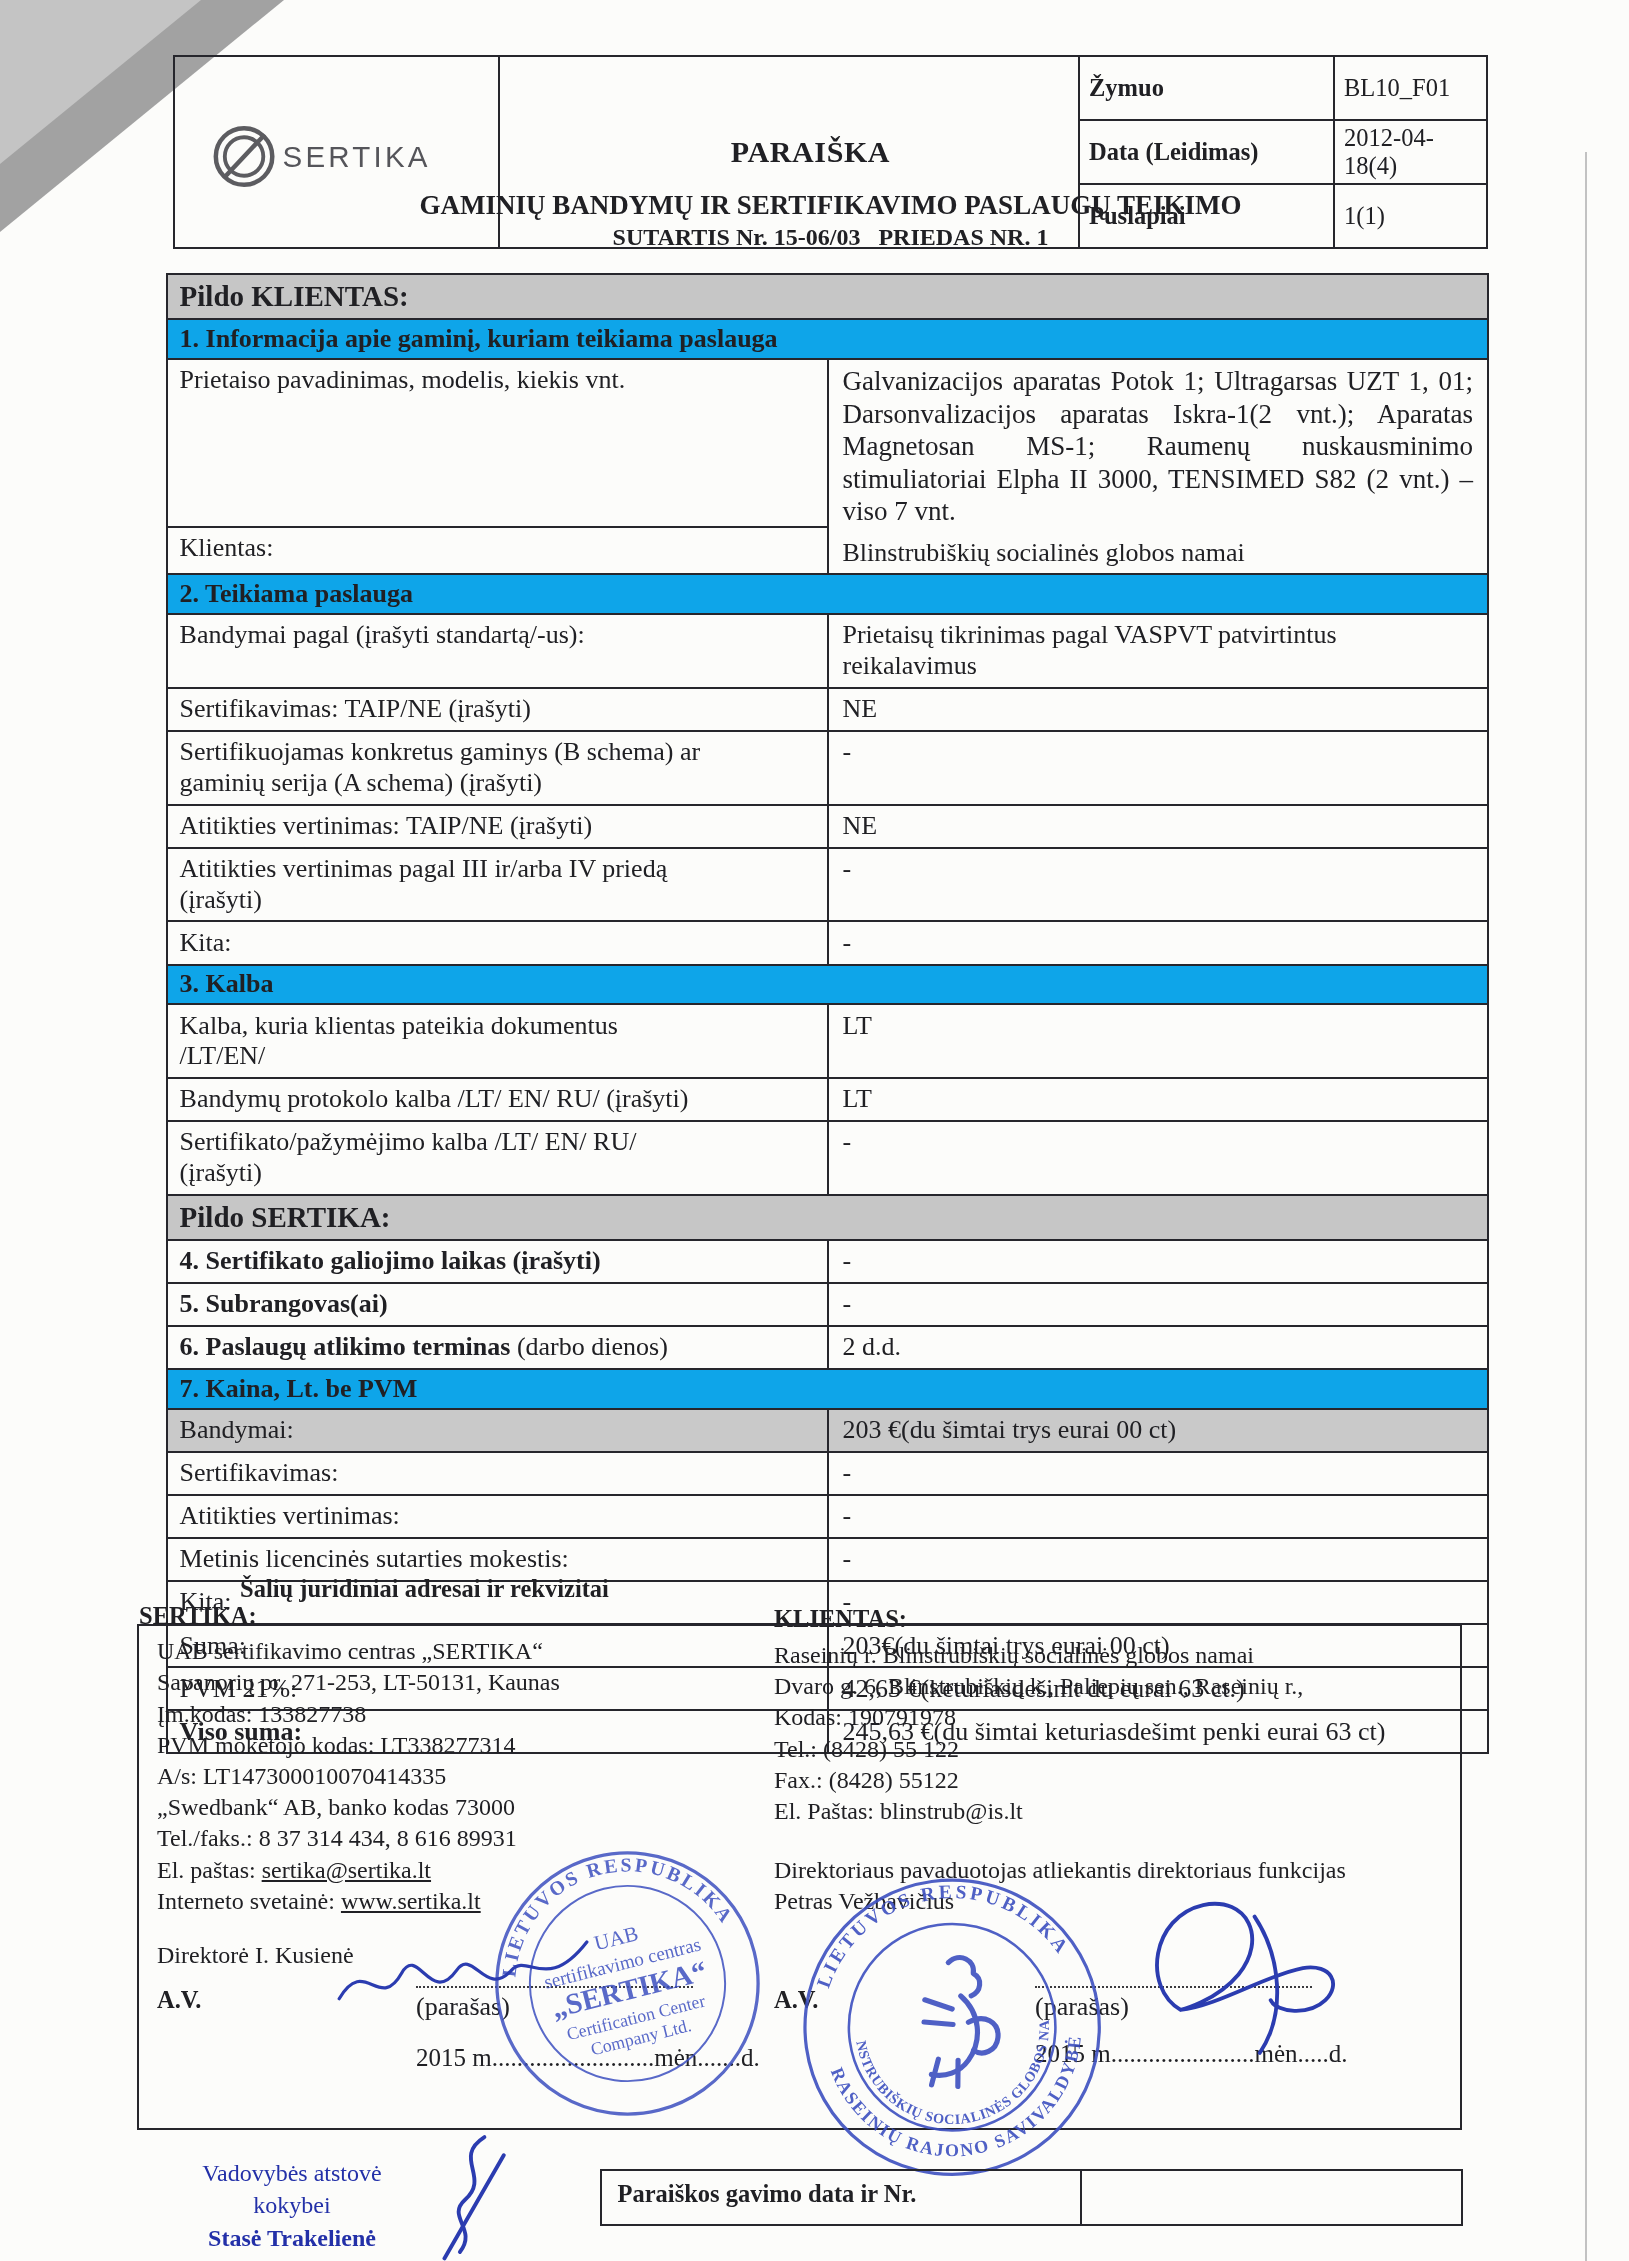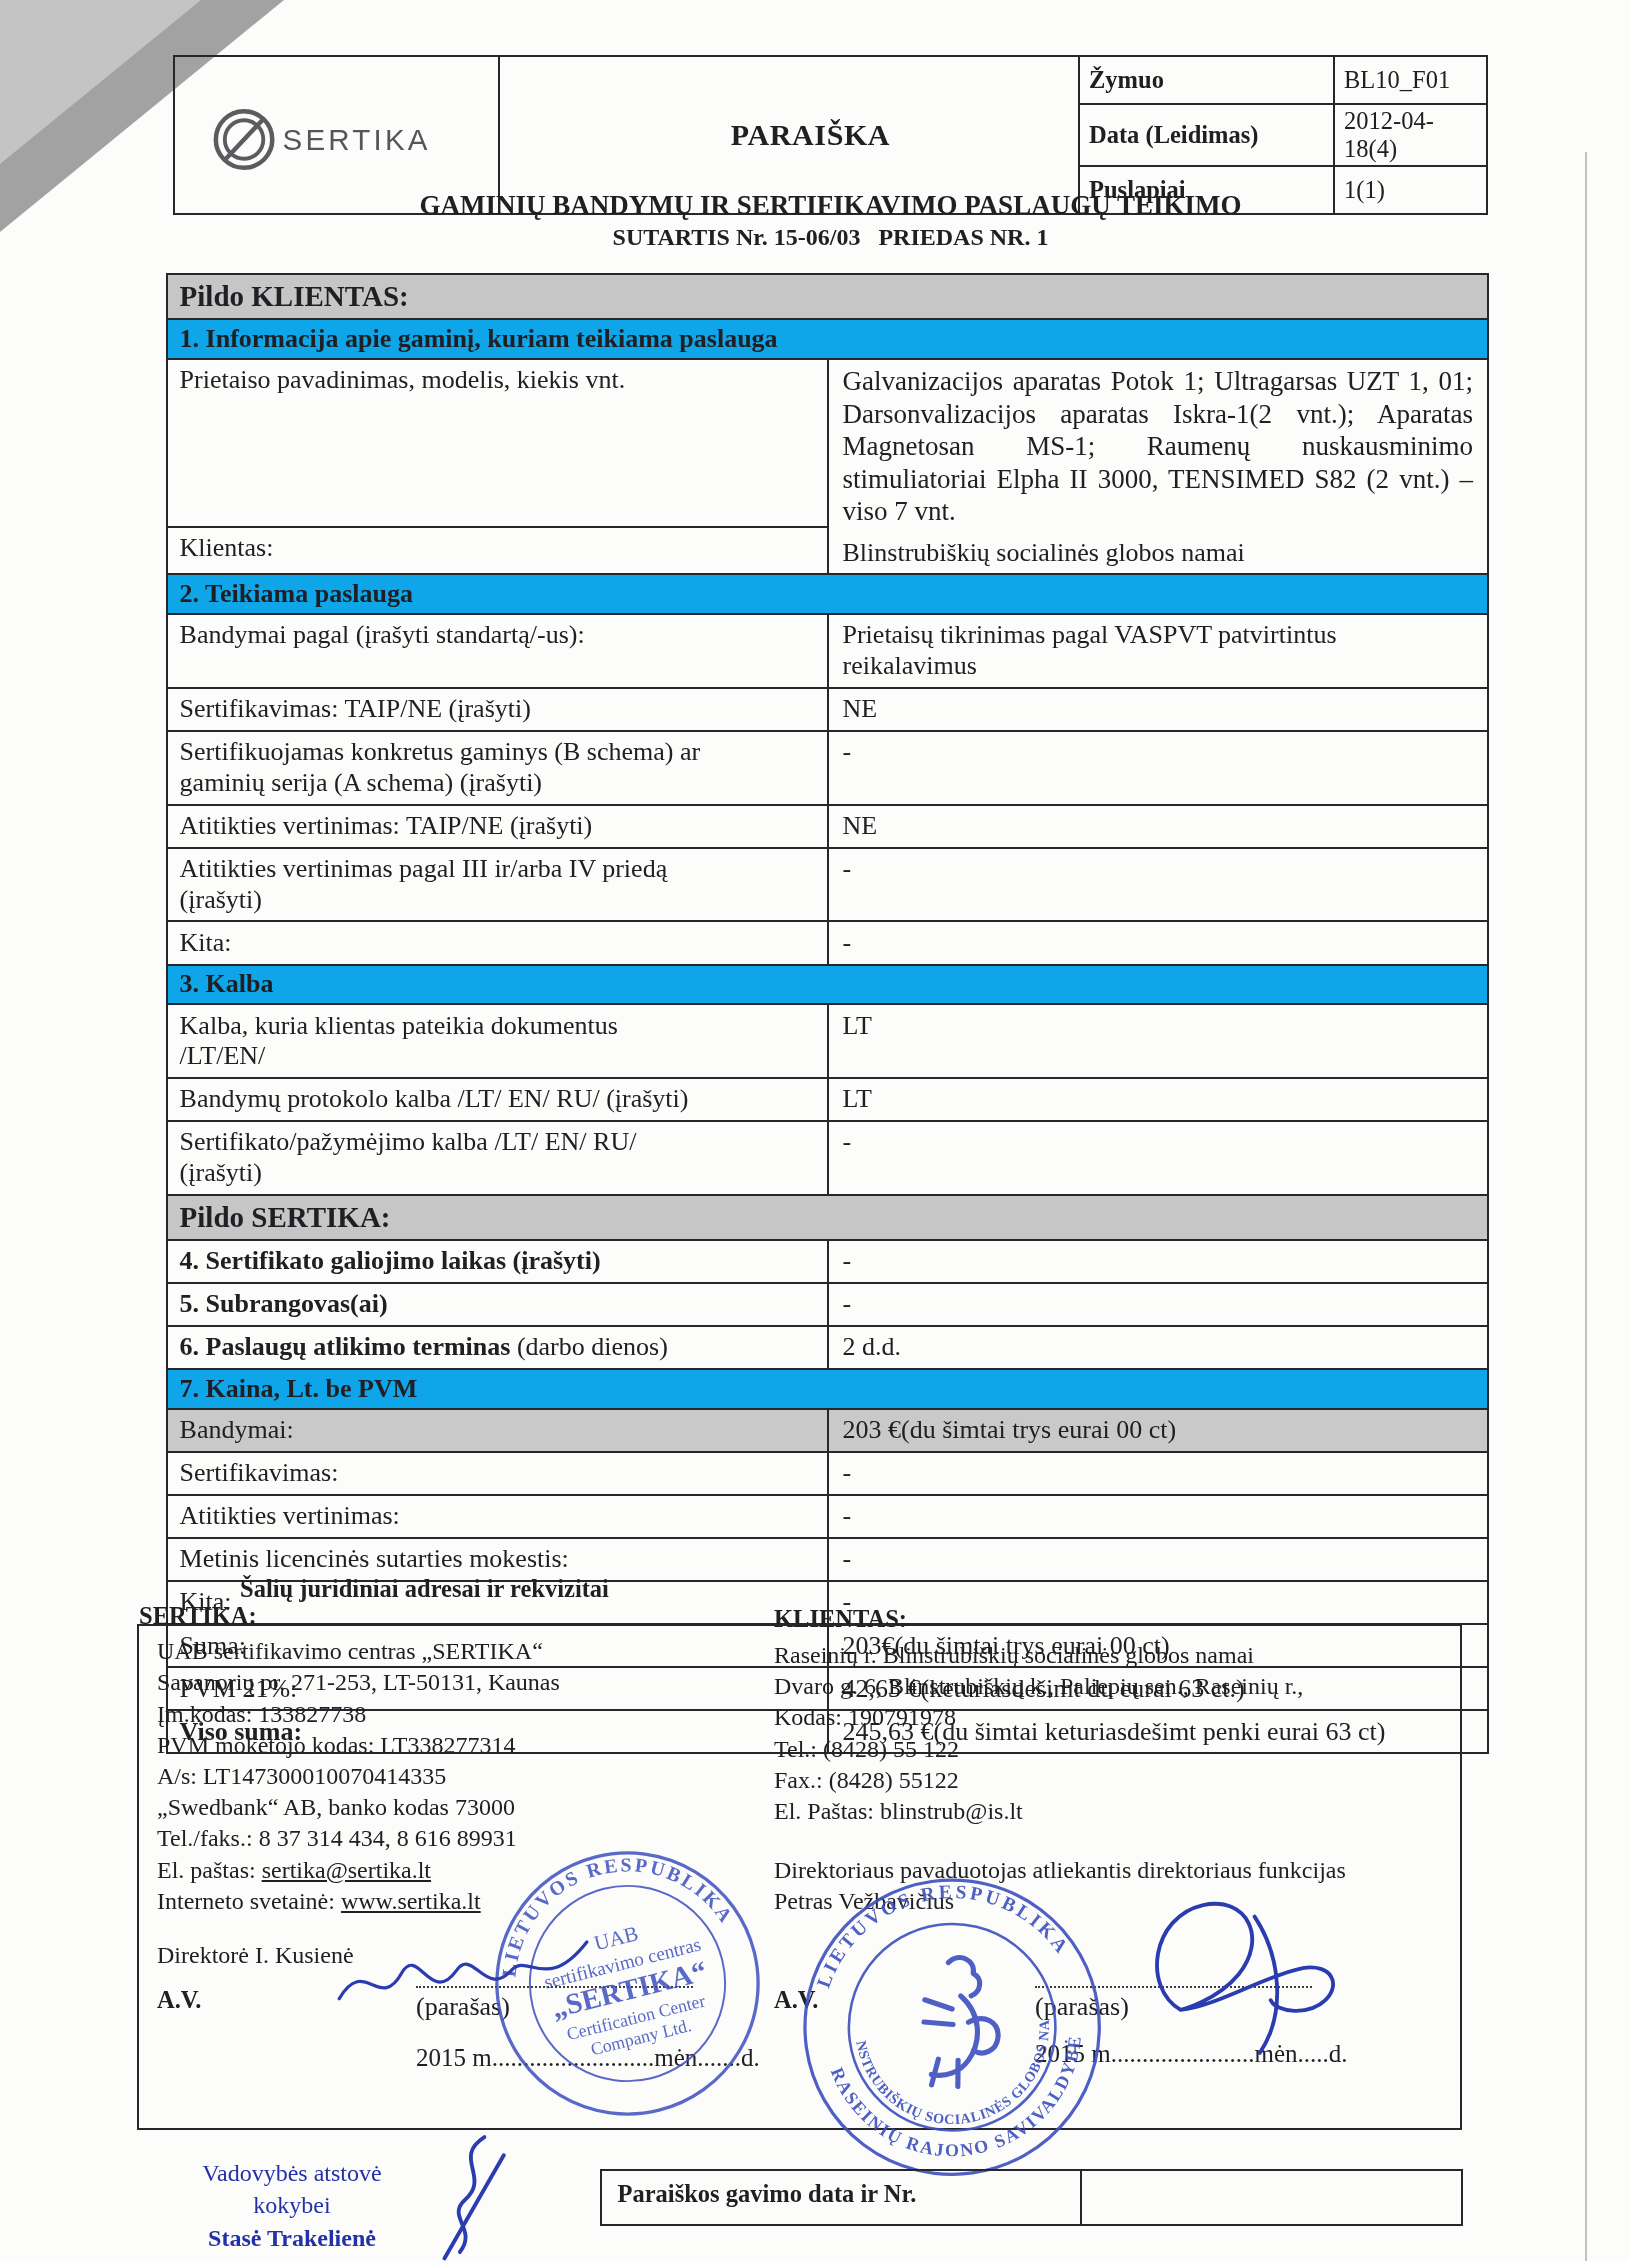--- a/index.html
+++ b/index.html
@@ -13,21 +13,21 @@
   .corner-inner { position:absolute; top:0; left:0; width:0; height:0;
     border-top:164px solid #c4c4c4; border-right:201px solid transparent; }
   .edge-right { position:absolute; top:152px; left:1585px; width:1.9px; height:2110px; background:#c2c2c2; }
 
   
   table { border-collapse:collapse; }
   .header-table { position:absolute; top:55px; left:173px; width:1315px; table-layout:fixed; }
   .header-table td { border:2.6px solid #26262c; vertical-align:middle; }
   .h-logo { width:321px; height:108px; }
   .h-title { width:533px; text-align:center; font-weight:bold; font-size:30px; letter-spacing:0.6px;padding-left:44px; }
-  .h-ml { width:235px; font-weight:bold; font-size:24.5px; padding:6px 9px; height:34px; }
+  .h-ml { width:235px; font-weight:bold; font-size:24.5px; padding:14px 9px; height:34px; }
   .h-mv { font-size:24.5px; padding:1.9px 9px; }
   .logo-wrap { padding:10.3px 0 0 30px; }
 
   
   .doc-title { position:absolute; top:190px; left:173px; width:1315px; text-align:center; }
   .doc-title .t1 { font-size:27px; font-weight:bold; }
   .doc-title .t2 { font-size:24px; font-weight:bold; margin-top:2.6px; white-space:pre; }
 
   
   .main-table { position:absolute; top:273px; left:166px; width:1323px; table-layout:fixed; }

